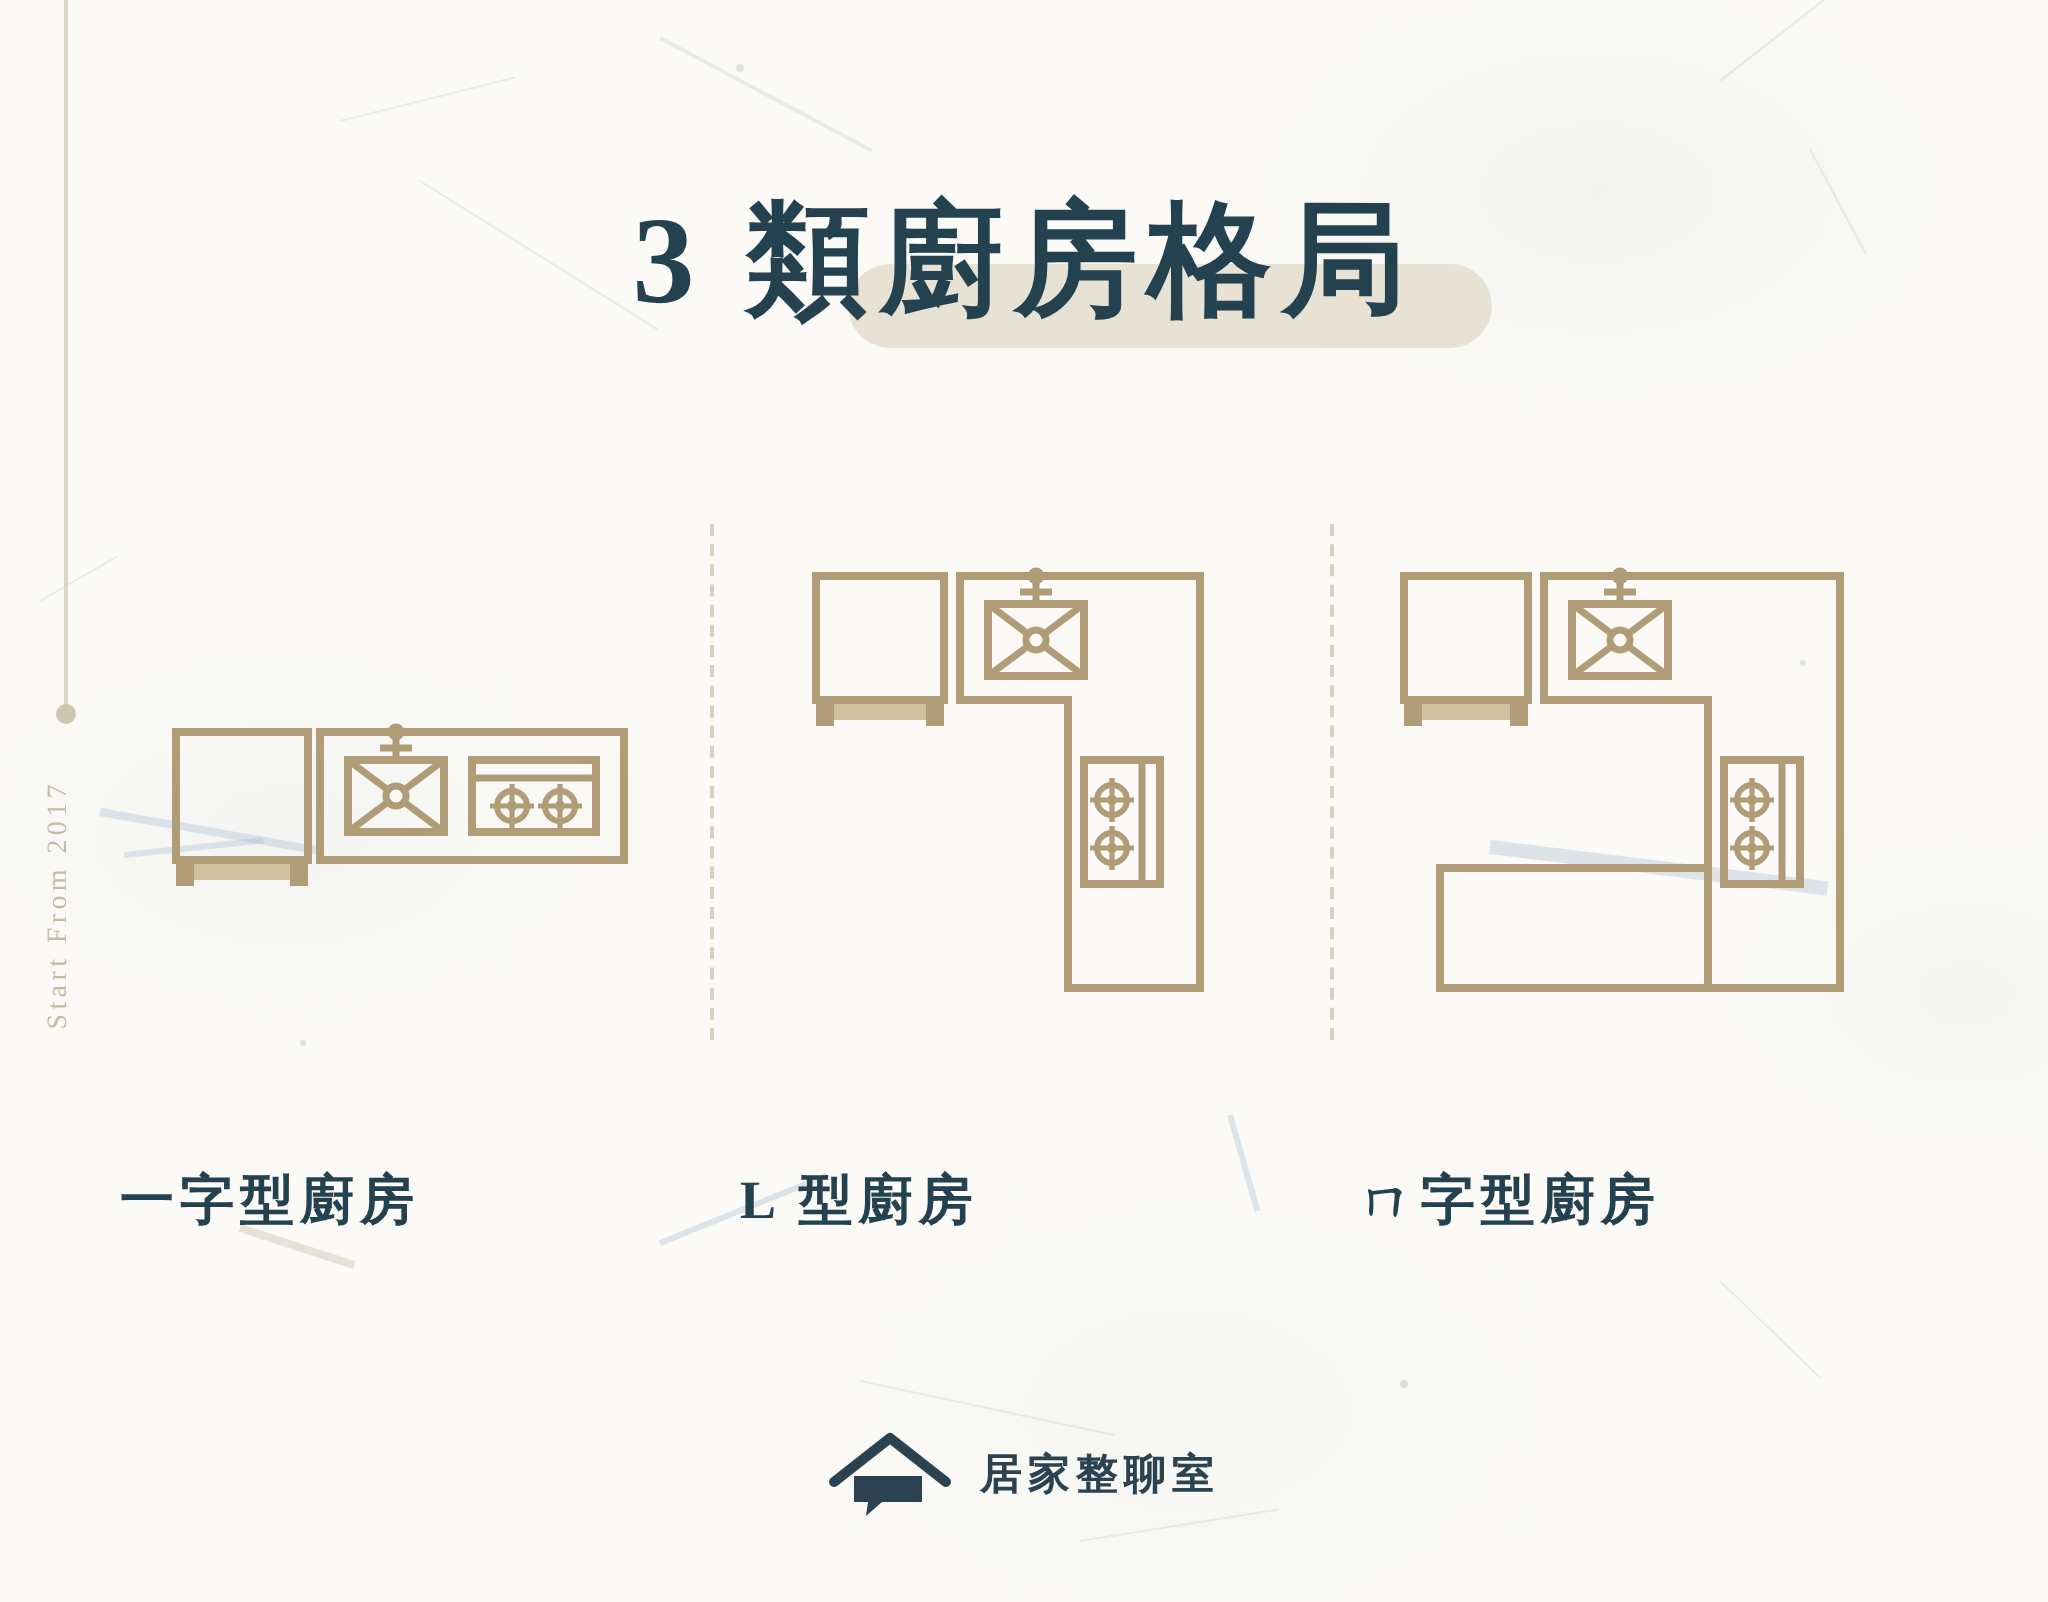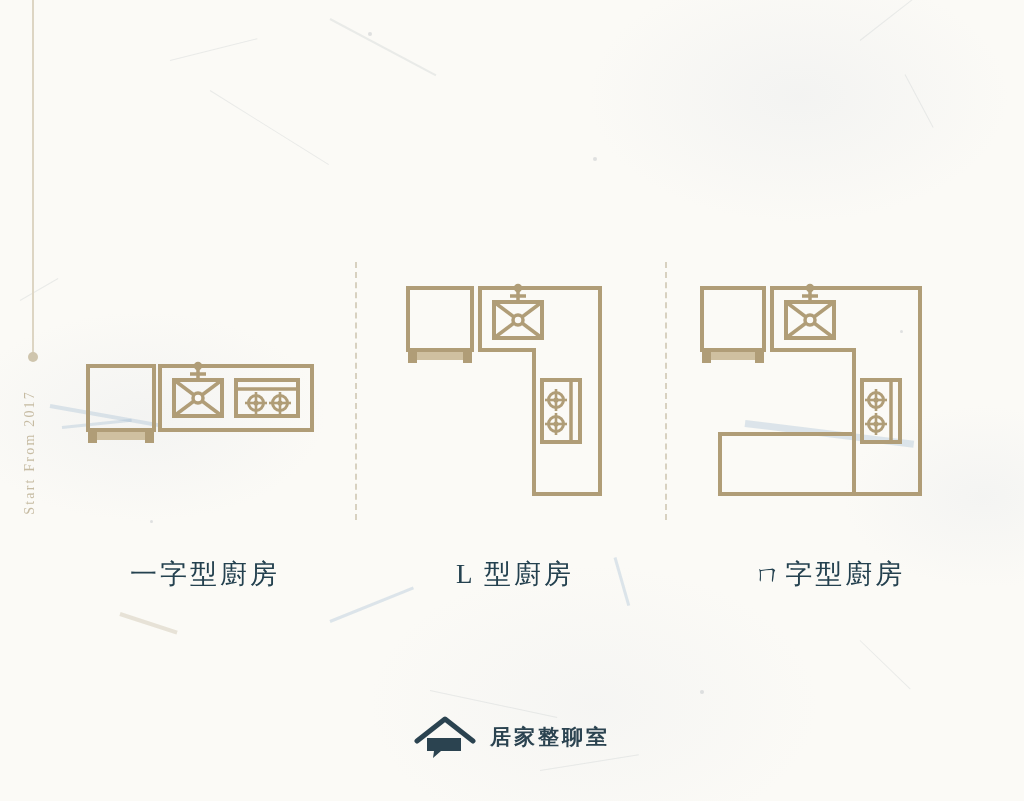--- a/index.html
+++ b/index.html
@@ -131,27 +131,27 @@
 
   .panel-figure {
     position: absolute;
     left: 0; top: 0;
     width: 100%;
     height: 262px;
   }
   .panel-label {
     position: absolute;
     left: 0;
-    top: 294px;
+    top: 320px;
     width: 100%;
-    text-align: center;
+    text-align: left;
     color: #24414f;
     font-family: "Liberation Serif", "DejaVu Serif", serif;
     font-size: 27px;
-    font-weight: normal;
+    font-weight: bold;
     letter-spacing: 3px;
     white-space: nowrap;
   }
 
   
   #footer {
     position: absolute;
     left: 0;
     top: 706px;
     width: 1024px;
@@ -196,20 +196,24 @@
   <div class="speck" style="left:900px; top:330px; width:3px; height:3px;"></div>
   <div class="speck" style="left:150px; top:520px; width:3px; height:3px;"></div>
   <div class="speck" style="left:700px; top:690px; width:4px; height:4px;"></div>
 
   <div id="left-rail">
     <div id="rail-line"></div>
     <div id="rail-dot"></div>
     <div id="rail-text">Start From 2017</div>
   </div>
 
+  <div id="title-wrap">
+    <div id="title-highlight"></div>
+    <span id="title-text">3 類廚房格局</span>
+  </div>
 
   <div class="divider" id="divider-1"></div>
   <div class="divider" id="divider-2"></div>
 
   <div class="panel" id="panel-1">
     <div class="panel-figure">
       <svg width="290" height="262" viewBox="0 0 290 262">
         <g fill="none" stroke="#b09d77" stroke-width="4">
 
           <rect x="28" y="104" width="66" height="64"></rect>

